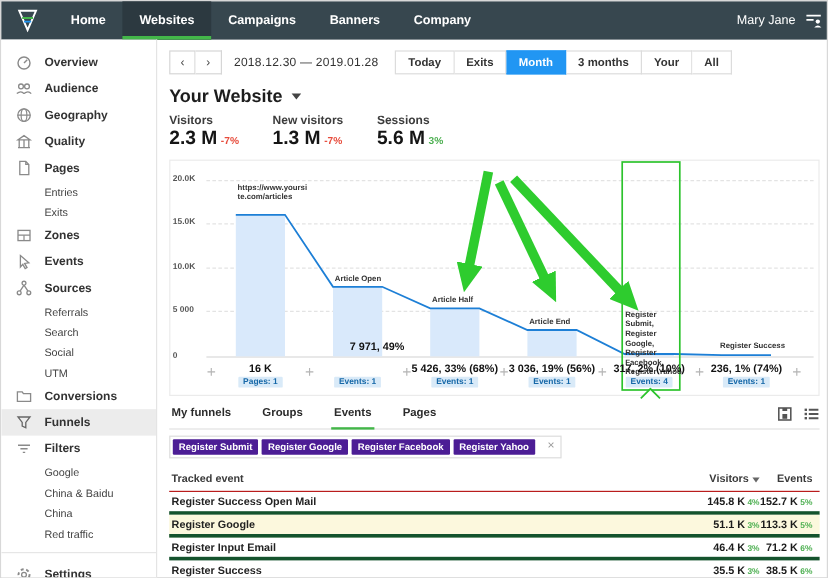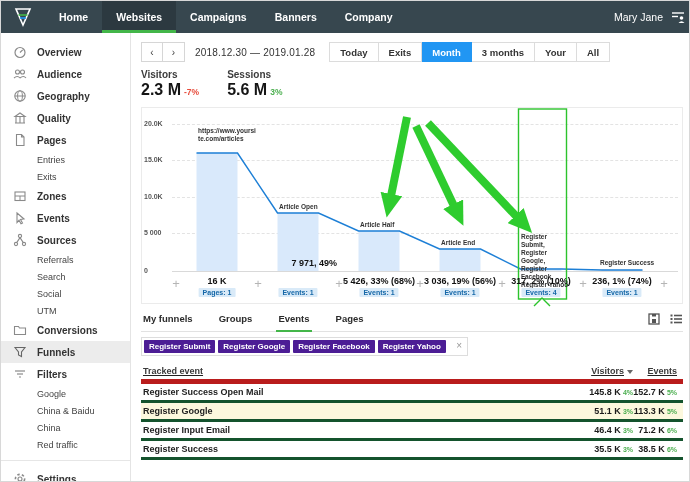--- a/index.html
+++ b/index.html
@@ -68,21 +68,21 @@
   .tab-icons svg { margin-left:10px; cursor:pointer; }
 
   
   .filterbox { position:relative; margin-top:5px; width:327px; height:19px; border:1px solid #ddd; display:flex; align-items:center; padding:0 18px 0 2px; }
   .chip { background:#4c1d95; color:#fff; font-size:8px; font-weight:bold; padding:2px 5px; margin-right:3px; border-radius:1px; white-space:nowrap; cursor:pointer; }
   .clear-x { position:absolute; right:5px; top:2px; font-size:10px; color:#999; cursor:pointer; }
 
   
   .table { margin-top:7px; width:542px; }
   .trow { display:grid; grid-template-columns:1fr 130px 44px; padding-right:6px; align-items:center; height:19px; border-bottom:3px solid #14532d; }
-  .trow.head { height:21px; border-bottom:5px solid #b91c1c;text-decoration:underline; }
+  .trow.head { height:21px; border-bottom:1px solid #b91c1c; }
   .trow.head .hc { font-size:9px; font-weight:bold; color:#3a3a3a; }
   .trow .c-name { padding-left:2px; font-size:9px; font-weight:bold; color:#222; }
   .trow .c-num { text-align:right; font-size:9px; font-weight:bold; color:#1b1b1b; white-space:nowrap; }
   .trow .pct { font-size:7px; font-weight:bold; color:#4caf50; margin-left:2px; }
   .trow.hl { background:#fcf8dd; }
   .sortcaret { display:inline-block; width:0; height:0; border-left:3px solid transparent; border-right:3px solid transparent; border-top:4px solid #666; margin-left:3px; }
   .head .c-num { color:#3a3a3a; }
 </style>
 </head>
 <body>
@@ -248,25 +248,33 @@
         <div class="periods">
           <div class="period">Today</div>
           <div class="period">Exits</div>
           <div class="period active">Month</div>
           <div class="period">3 months</div>
           <div class="period">Your</div>
           <div class="period">All</div>
         </div>
       </div>
 
+      <div class="site-title">
+        <span>Your Website</span>
+        <span class="caret-down"></span>
+      </div>
 
       <div class="metrics">
         <div class="metric">
           <div class="mlabel">Visitors</div>
           <div class="mval"><span>2.3 M</span><span class="mdelta down">-7%</span></div>
+        </div>
+        <div class="metric">
+          <div class="mlabel">New visitors</div>
+          <div class="mval"><span>1.3 M</span><span class="mdelta down">-7%</span></div>
         </div>
         <div class="metric">
           <div class="mlabel">Sessions</div>
           <div class="mval"><span>5.6 M</span><span class="mdelta up">3%</span></div>
         </div>
       </div>
 
       <div class="chart">
         <div class="ytick" style="top:16px">20.0K</div>
         <div class="ytick" style="top:52px">15.0K</div>

